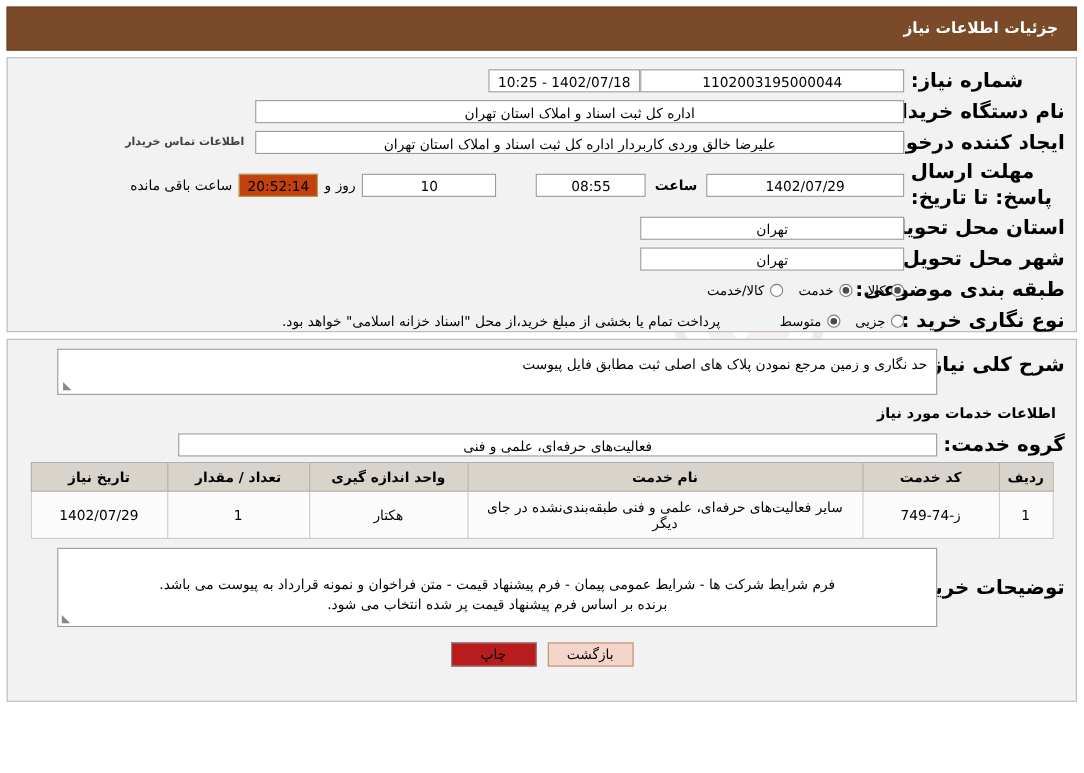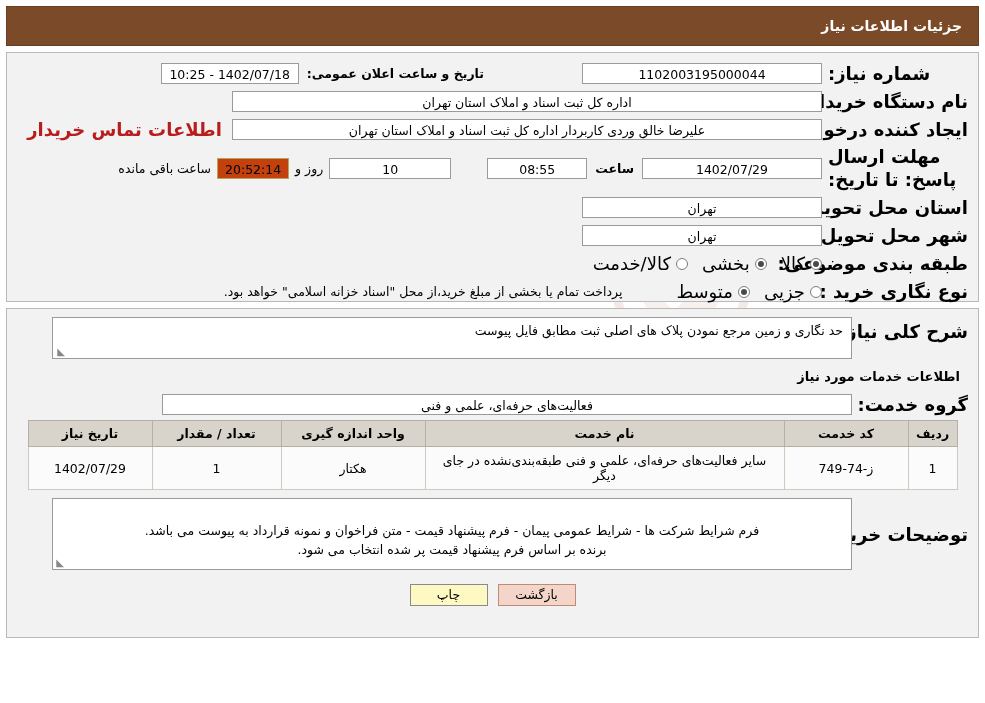--- a/index.html
+++ b/index.html
@@ -98,23 +98,23 @@
     white-space: nowrap;
   }
   .field.right { text-align: right; }
   .mid-lbl {
     font-weight: bold;
     font-size: 12.5px;
     padding: 0 8px;
     white-space: nowrap;
   }
   .link {
-    color: #b91c1c;
-    font-weight: bold;
-    font-size: 18px;
+    color: #404040;
+    font-weight: bold;
+    font-size: 10px;
     padding-right: 10px;
     white-space: nowrap;
     cursor: pointer;
   }
   .plain {
     font-size: 12.5px;
     white-space: nowrap;
     padding: 0 6px;
   }
   
@@ -140,21 +140,21 @@
     box-sizing: border-box;
   }
   .radio.checked::after {
     content: "";
     position: absolute;
     width: 6px; height: 6px;
     border-radius: 50%;
     background: #4a4a4a;
     left: 2px; top: 2px;
   }
-  .radio-label { font-size: 18px; }
+  .radio-label { font-size: 12px; }
   .textarea-box {
     border: 1px solid #9a9a9a;
     background: #ffffff;
     box-sizing: border-box;
     position: relative;
     font-size: 12.5px;
     padding: 4px 8px;
     text-align: right;
     line-height: 1.5;
   }
@@ -202,21 +202,21 @@
     gap: 10px;
     margin-top: 14px;
   }
   .btn {
     min-width: 78px;
     height: 22px;
     line-height: 20px;
     text-align: center;
     font-size: 12.5px;
     border: 1px solid #8a8a8a;
-    background: #fef9c3;
+    background: #b91c1c;
     cursor: pointer;
     box-sizing: border-box;
     padding: 0 10px;
   }
   .btn.back {
     background: #f3d6c9;
     border-color: #c08b72;
   }
 </style>
 </head>
@@ -236,21 +236,20 @@
   </div>
   <div class="wm-text">AnaTender.net</div>
 </div>
 
 <div class="panel" style="height:250px;">
   <div class="panel-inner">
 
     <div class="row">
       <div class="lbl lbl-w">شماره نیاز:</div>
       <div class="field" style="width:240px;">1102003195000044</div>
-      <div class="mid-lbl" style="margin-right:90px;">تاریخ و ساعت اعلان عمومی:</div>
       <div class="field" style="width:138px;">1402/07/18 - 10:25</div>
     </div>
 
     <div class="row">
       <div class="lbl lbl-w">نام دستگاه خریدار:</div>
       <div class="field" style="width:590px;">اداره کل ثبت اسناد و املاک استان تهران</div>
     </div>
 
     <div class="row">
       <div class="lbl lbl-w">ایجاد کننده درخواست:</div>
@@ -282,21 +281,21 @@
 
     <div class="row">
       <div class="lbl lbl-w">طبقه بندی موضوعی:</div>
       <div class="radio-group">
         <div class="radio-item">
           <span class="radio checked"></span>
           <span class="radio-label">کالا</span>
         </div>
         <div class="radio-item">
           <span class="radio checked"></span>
-          <span class="radio-label">بخشی</span>
+          <span class="radio-label">خدمت</span>
         </div>
         <div class="radio-item">
           <span class="radio"></span>
           <span class="radio-label">کالا/خدمت</span>
         </div>
       </div>
     </div>
 
     <div class="row">
       <div class="lbl lbl-w">نوع نگاری خرید :</div>

